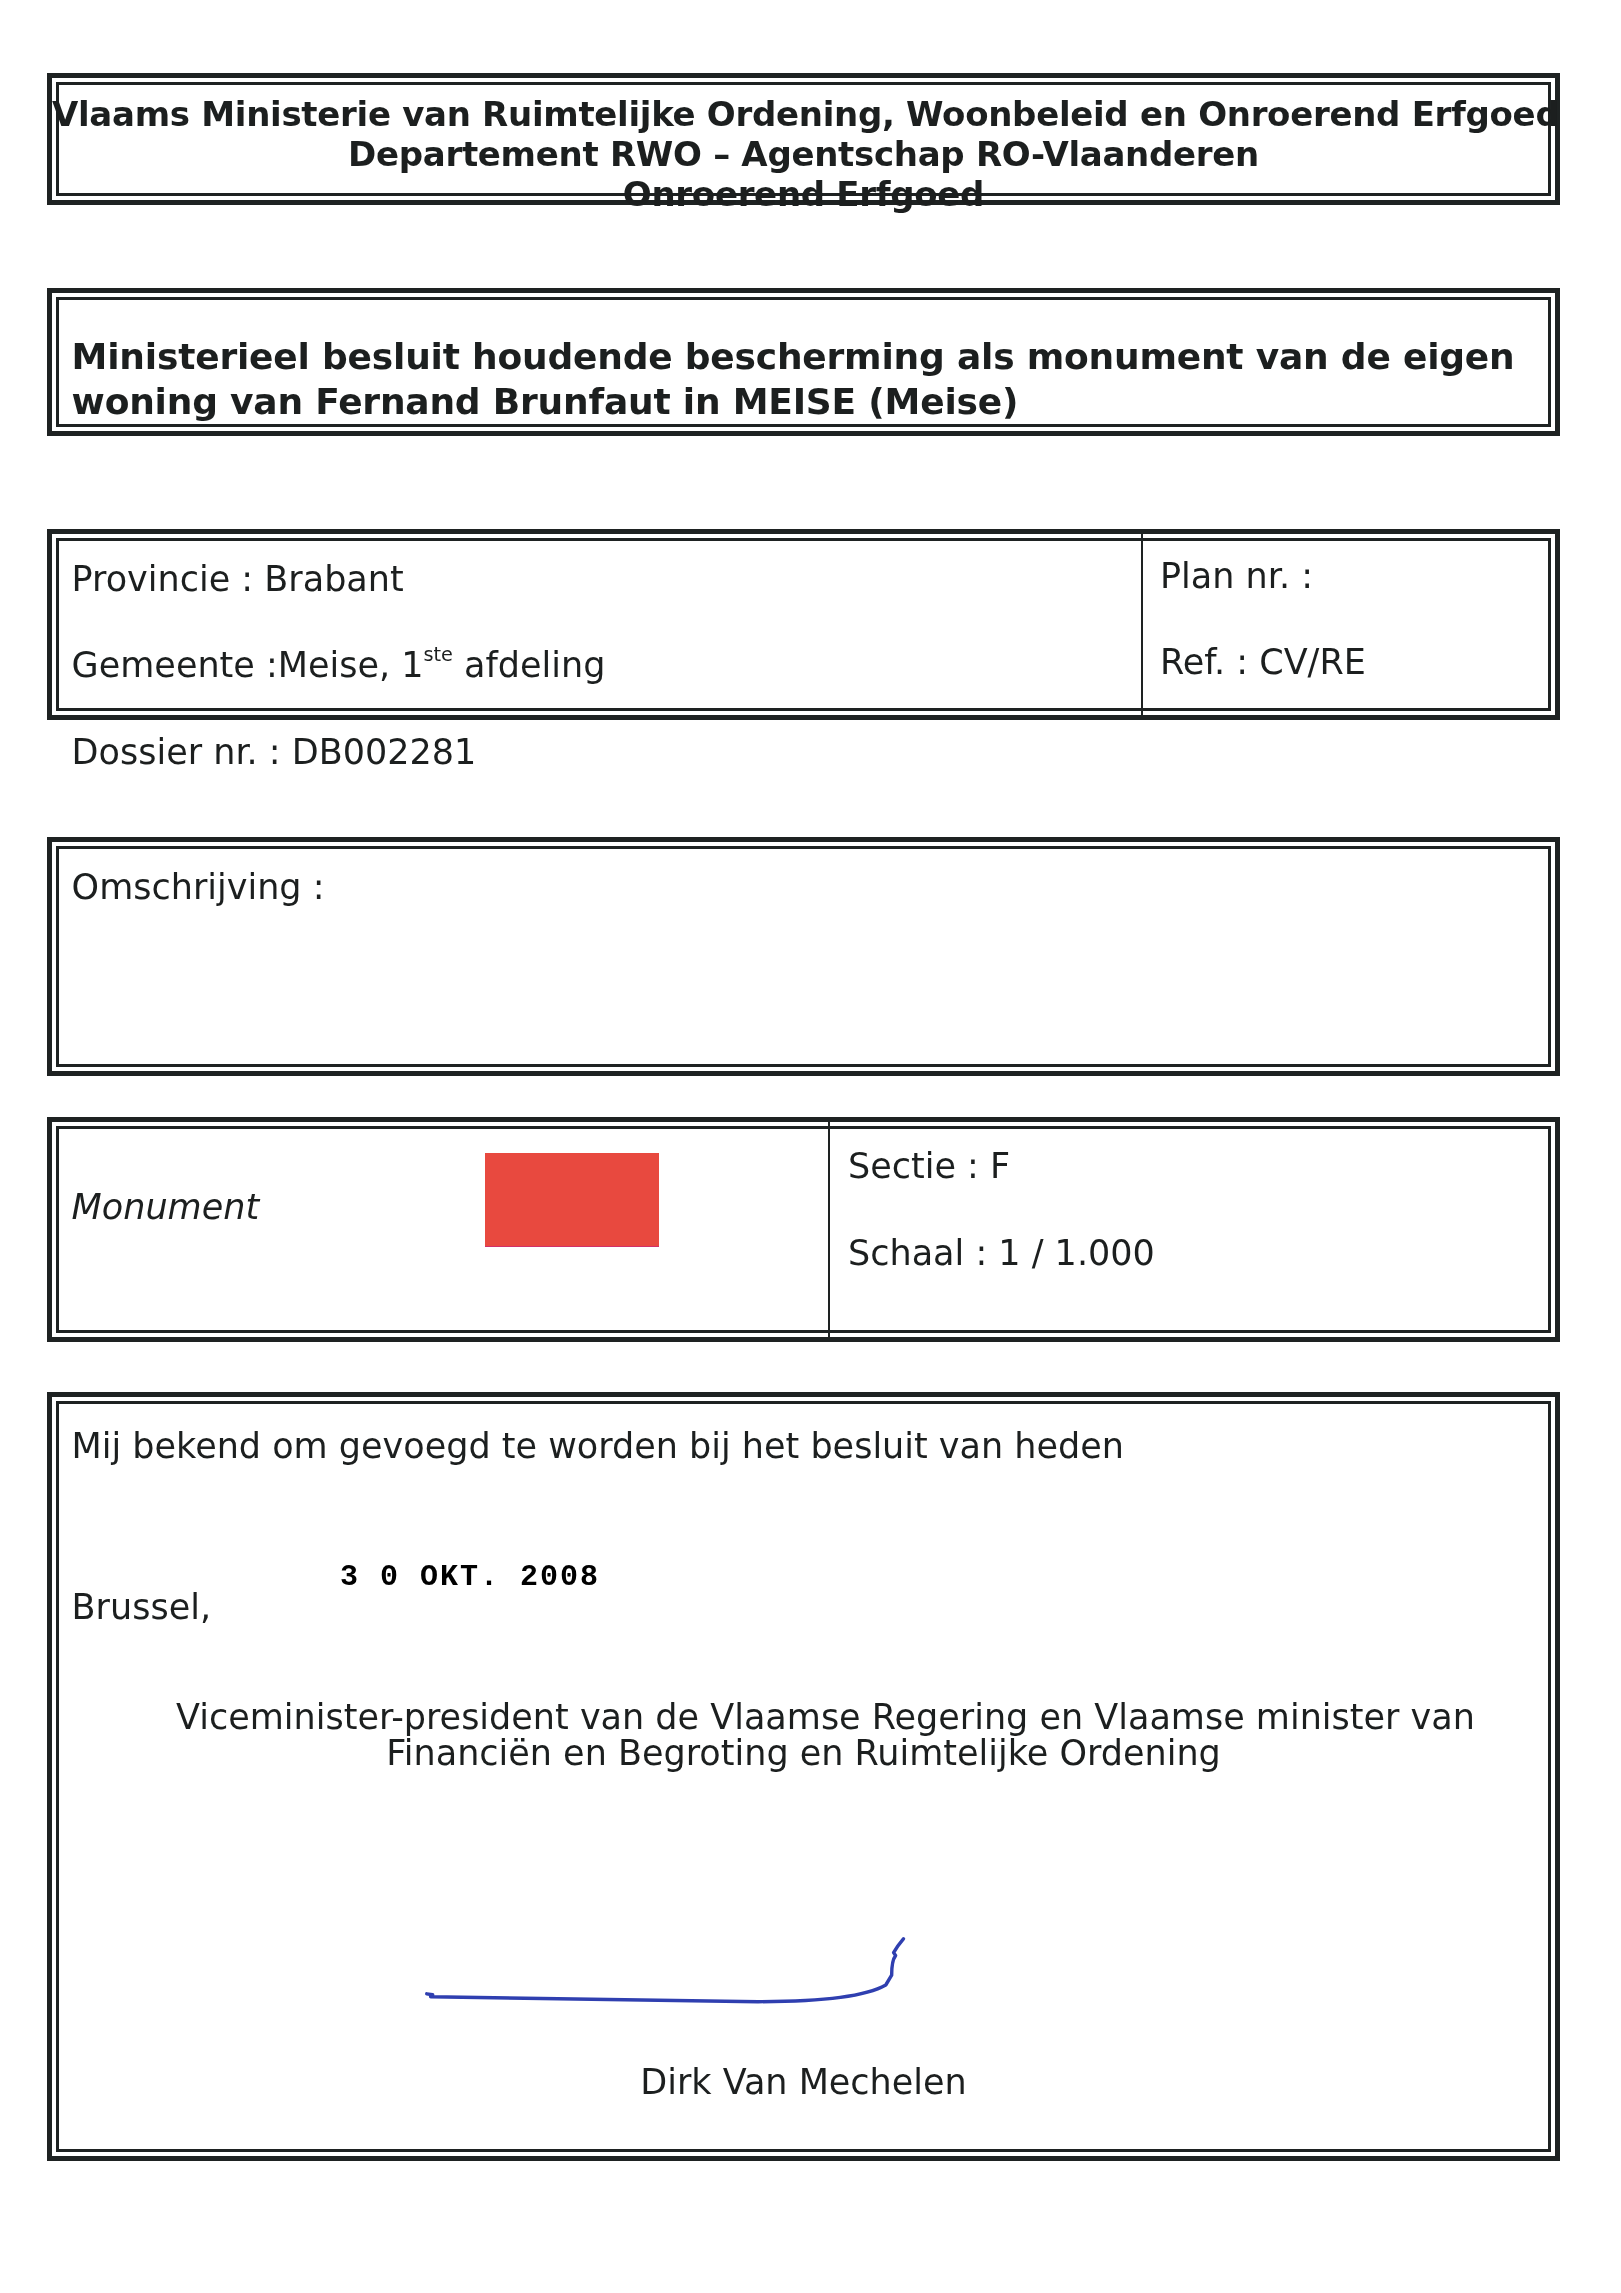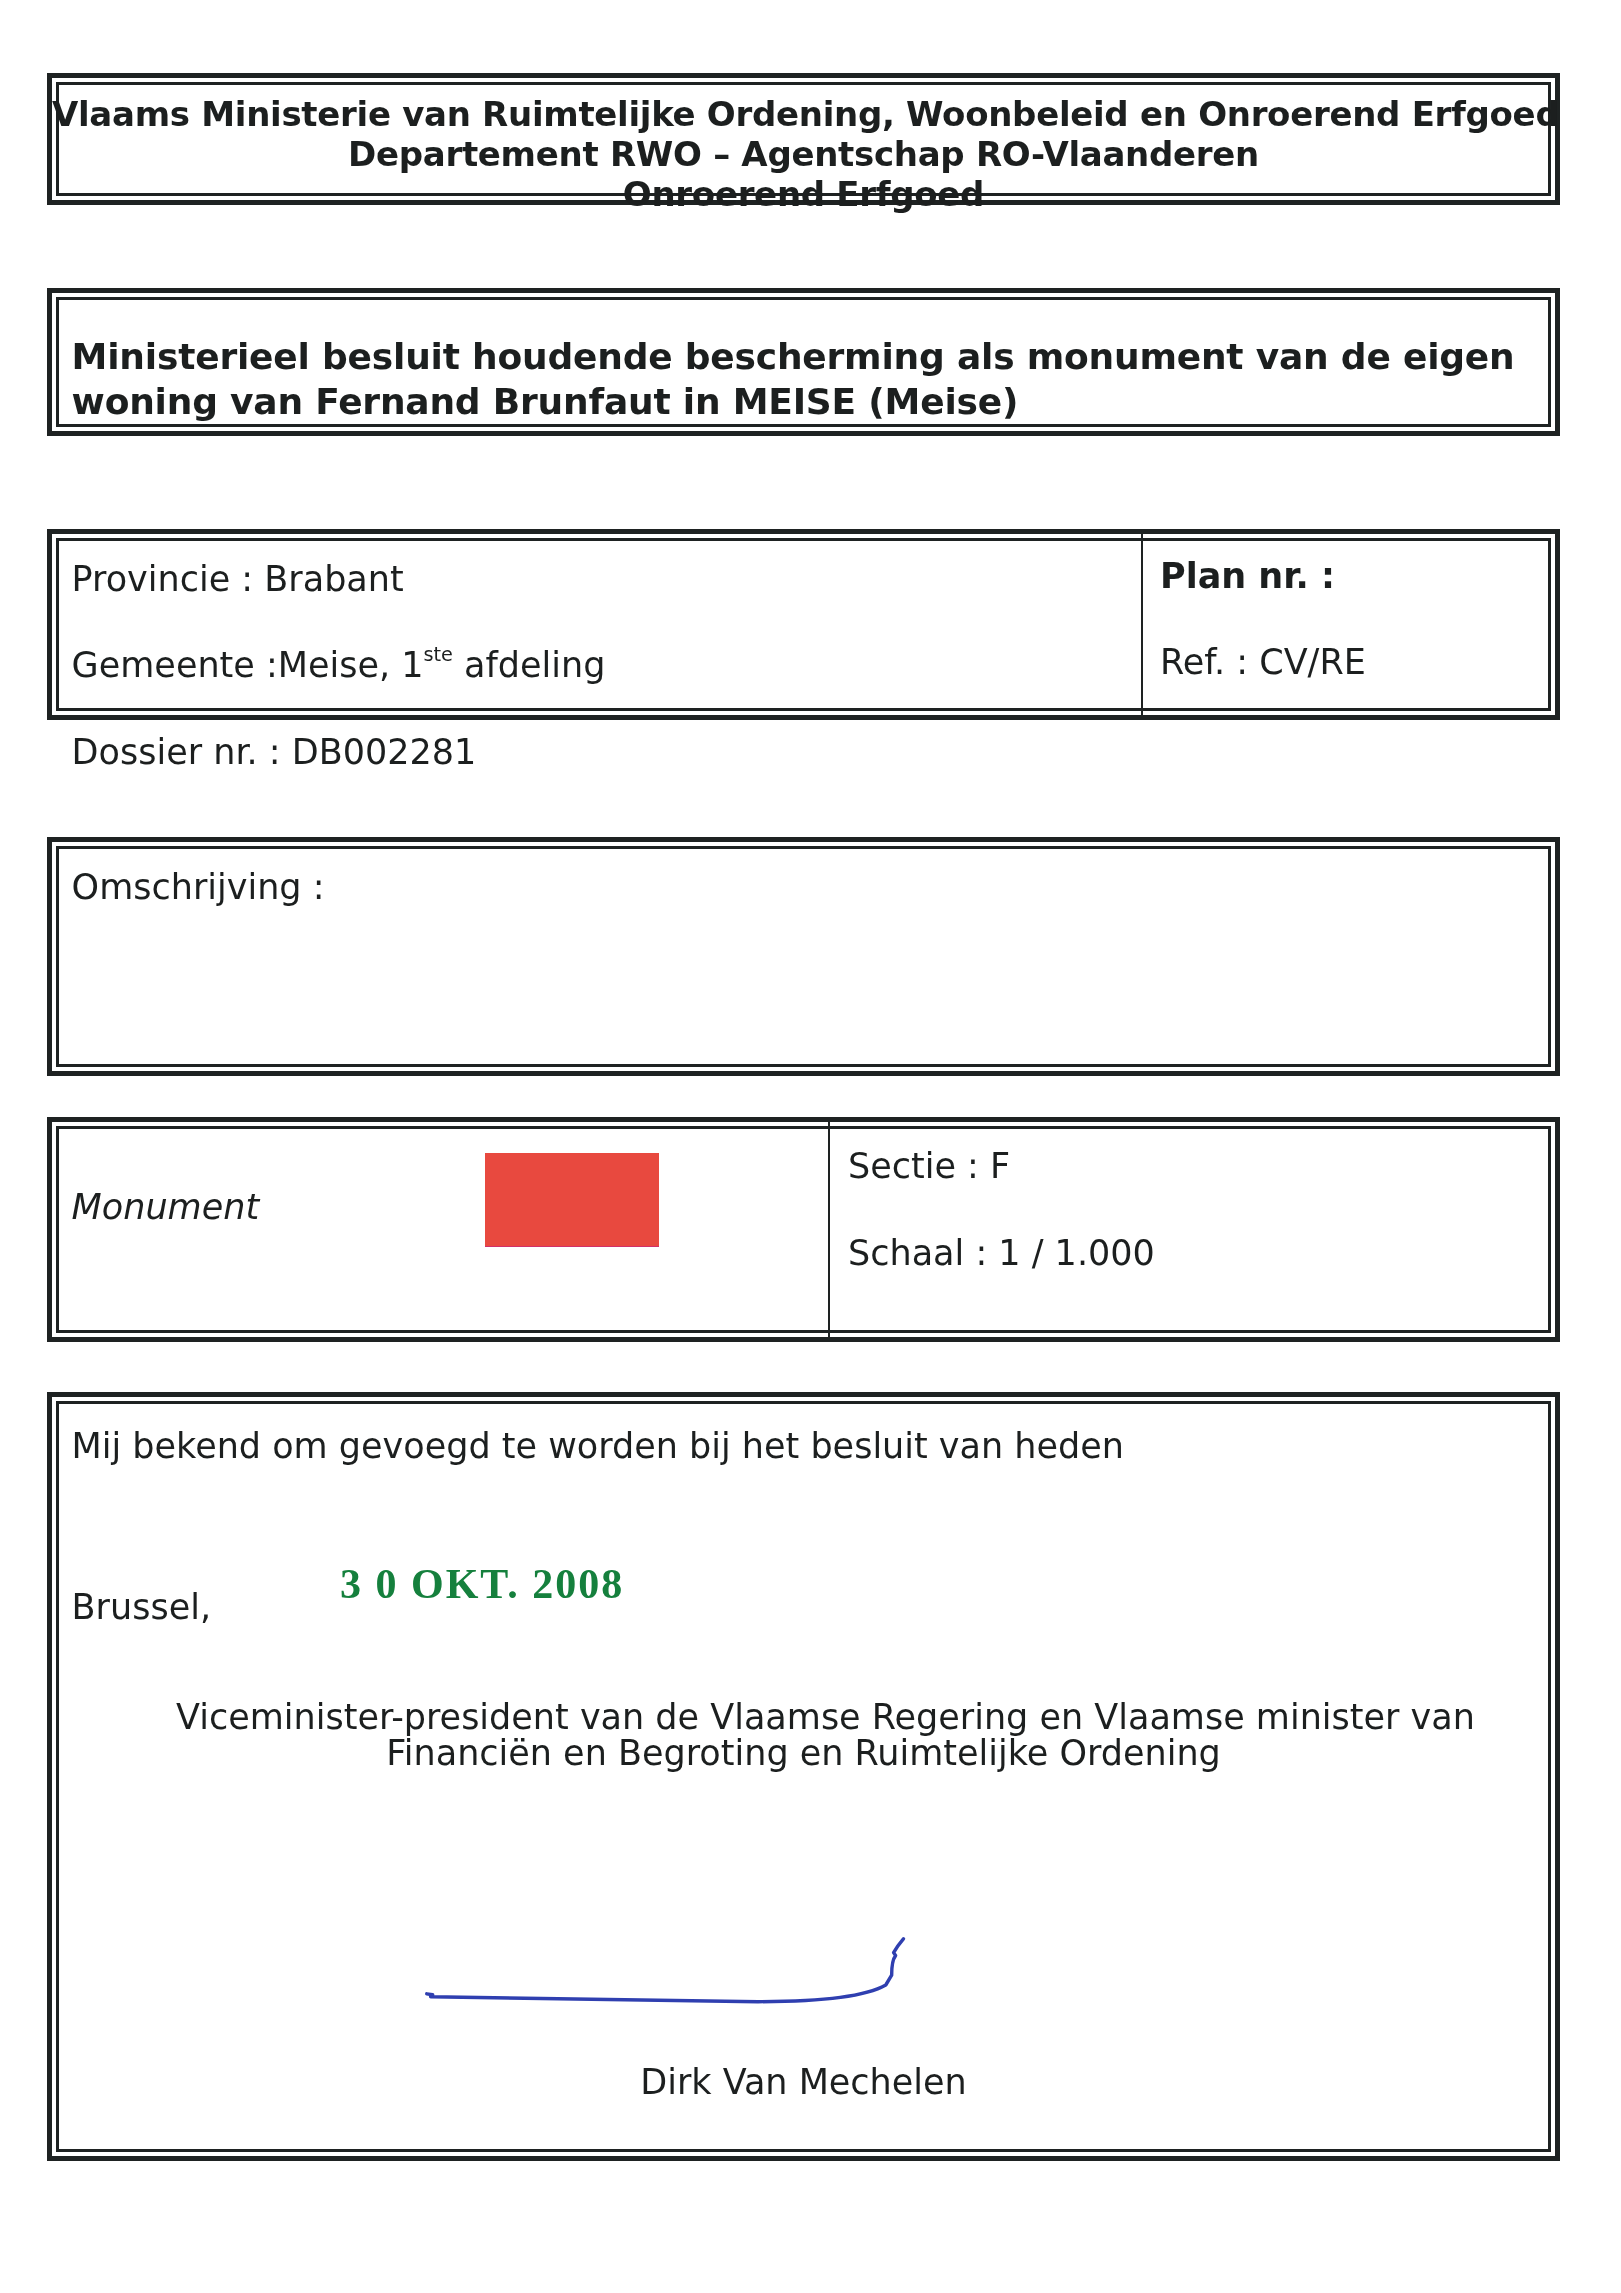--- a/index.html
+++ b/index.html
@@ -8,21 +8,21 @@
   .box { position:absolute; left:47px; width:1513px; box-sizing:border-box;
          border:5.9px solid #1e2222; }
   .box > .inner { position:absolute; left:3.9px; top:3.9px; right:3.9px; bottom:3.9px;
          border:3.9px solid #1e2222; box-sizing:border-box; }
   .abs { position:absolute; white-space:nowrap; }
   .bold { font-weight:bold; }
   .hdr { font-size:34px; line-height:40px; text-align:center; left:0; right:0; font-weight:bold; letter-spacing:-0.3px; }
   .t36 { font-size:35px; }
   .vdiv { position:absolute; top:0; bottom:0; width:2px; background:#1e2222; }
   .swatch { position:absolute; background:#e8493f; border-bottom:1px solid #d0306a; }
-  .stamp { font-family:Liberation Serif, serif; font-size:42px; color:#15803d; font-weight:bold; letter-spacing:2px; }
+  .stamp { font-family:Liberation Mono, monospace; font-size:30px; color:#000000; font-weight:bold; letter-spacing:2px; }
   sup { font-size:0.55em; vertical-align:0.85em; line-height:0; }
 </style>
 </head>
 <body>
 
 <div class="box" style="top:73px;height:132px;">
   <div class="inner"></div>
   <div class="abs hdr" style="top:15.7px;">Vlaams Ministerie van Ruimtelijke Ordening, Woonbeleid en Onroerend Erfgoed</div>
   <div class="abs hdr" style="top:56px;">Departement RWO – Agentschap RO-Vlaanderen</div>
   <div class="abs hdr" style="top:96px;">Onroerend Erfgoed</div>
@@ -39,21 +39,21 @@
   <div class="vdiv" style="left:1089px;"></div>
   <div class="abs t36" style="left:19.6px;top:24.5px;">
     <span>Provincie : </span><span>Brabant</span>
   </div>
   <div class="abs t36" style="left:19.6px;top:111px;">
     <span>Gemeente :</span><span>Meise, 1</span><sup>ste</sup><span> afdeling</span>
   </div>
   <div class="abs t36" style="left:19.6px;top:198px;">
     <span>Dossier nr. : </span><span>DB002281</span>
   </div>
-  <div class="abs t36" style="left:1108px;top:21.6px;font-weight:bold;">
+  <div class="abs t36" style="left:1108px;top:21.6px;">
     <span>Plan nr. :</span><span></span>
   </div>
   <div class="abs t36" style="left:1108px;top:108px;">
     <span>Ref. : </span><span>CV/RE</span>
   </div>
 </div>
 
 <div class="box" style="top:837px;height:239px;">
   <div class="inner"></div>
   <div class="abs t36" style="left:19.6px;top:24.5px;">Omschrijving :</div>

